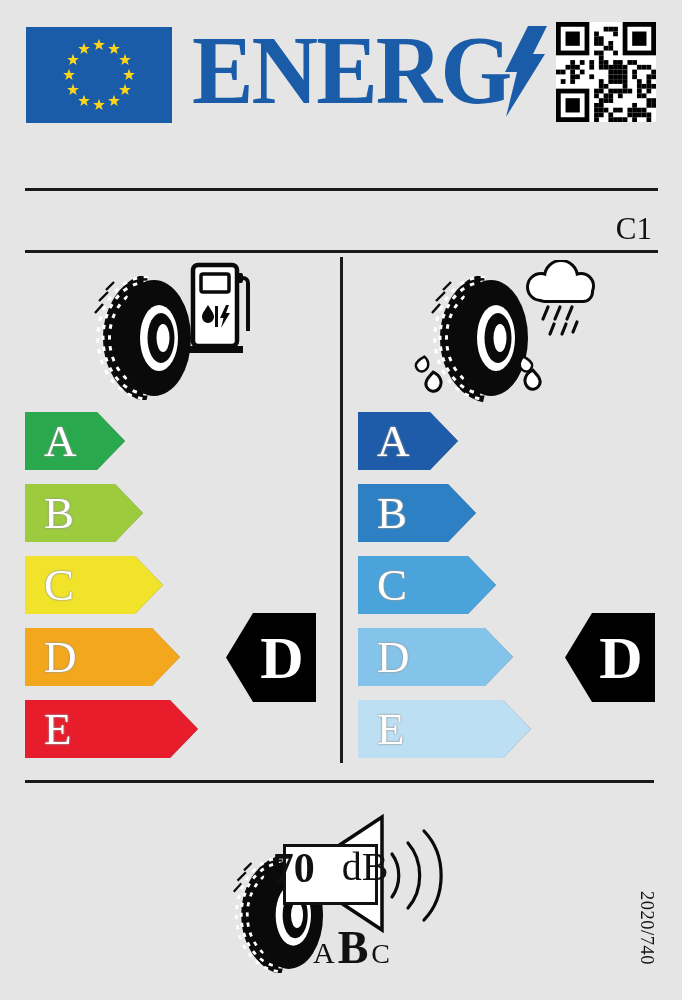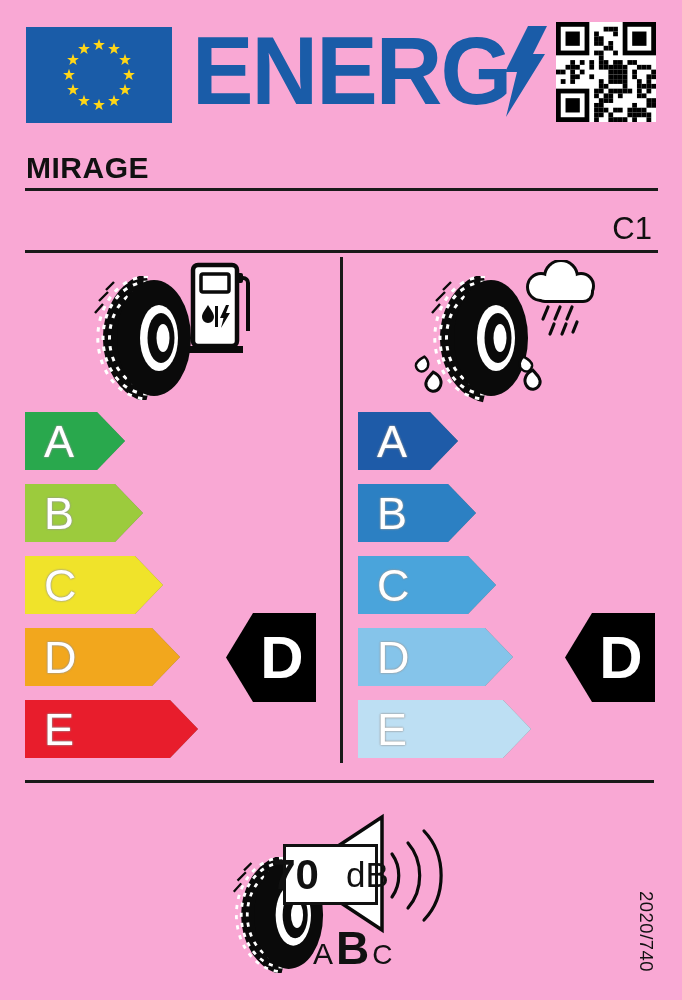--- a/index.html
+++ b/index.html
@@ -1,18 +1,18 @@
 <!DOCTYPE html>
 <html><head>
 <meta charset="utf-8">
 <style>
   html,body{margin:0;padding:0;background:#fff;}
   .label{
-    position:relative;width:682px;height:1000px;background:#f9a8d4;overflow:hidden;
-    font-family:Liberation Sans, sans-serif;color:#111;
+    position:relative;width:682px;height:1000px;background:#e5e5e5;overflow:hidden;
+    font-family:Liberation Serif, serif;color:#111;
   }
   
   .flag{position:absolute;left:26px;top:27px;}
   .energ{
     position:absolute;left:192px;top:20px;height:102px;line-height:102px;
     font-size:97px;font-weight:bold;letter-spacing:-2px;
     transform:scaleX(.95);transform-origin:left center;white-space:nowrap;
   }
   .bolt{position:absolute;left:500px;top:26px;}
   .qr{position:absolute;left:556px;top:22px;background:#fff;}
@@ -52,24 +52,24 @@
     position:absolute;top:613px;width:90px;height:89px;background:#000;
     clip-path:polygon(30% 0,100% 0,100% 100%,30% 100%,0 50%);
     display:flex;align-items:center;justify-content:center;
     padding-left:22px;box-sizing:border-box;
   }
   .badge-fuel{left:226px;} .badge-wet{left:565px;}
   .badge-letter{color:#fff;font-weight:bold;font-size:60px;line-height:1;}
   
   .db-box{
     position:absolute;left:283px;top:844px;width:95px;height:61px;box-sizing:border-box;
-    border:3.5px solid #111;background:#fff;display:flex;align-items:center;justify-content:center;gap:7px;
+    border:3.5px solid #111;background:#fff;display:flex;align-items:flex-start;justify-content:center;gap:7px;
   }
   .db-value{font-size:42px;font-weight:bold;line-height:1;}
-  .db-unit{font-size:35px;line-height:1;margin-left:20px;}
+  .db-unit{font-size:40px;line-height:1;margin-left:20px;}
   .noise-abc{position:absolute;left:313px;top:925px;display:flex;align-items:baseline;gap:3px;}
   .noise-class{font-size:30px;line-height:1;}
   .noise-class.selected{font-size:46px;font-weight:bold;}
   .noise-abc .noise-class:last-child{font-size:28px;}
   
   .reg{
     position:absolute;left:657px;top:891px;font-size:18.5px;letter-spacing:.5px;
     transform:rotate(90deg);transform-origin:0 0;white-space:nowrap;
   }
 </style>
@@ -247,21 +247,20 @@
       <rect x="4.761904761904762" y="4.761904761904762" width="23.80952380952381" height="23.80952380952381" fill="#fff"></rect>
       <rect x="9.523809523809524" y="9.523809523809524" width="14.285714285714285" height="14.285714285714285" fill="#000"></rect>
       <rect x="66.66666666666667" y="0" width="33.333333333333336" height="33.333333333333336" fill="#000"></rect>
       <rect x="71.42857142857143" y="4.761904761904762" width="23.80952380952381" height="23.80952380952381" fill="#fff"></rect>
       <rect x="76.19047619047619" y="9.523809523809524" width="14.285714285714285" height="14.285714285714285" fill="#000"></rect>
       <rect x="0" y="66.66666666666667" width="33.333333333333336" height="33.333333333333336" fill="#000"></rect>
       <rect x="4.761904761904762" y="71.42857142857143" width="23.80952380952381" height="23.80952380952381" fill="#fff"></rect>
       <rect x="9.523809523809524" y="76.19047619047619" width="14.285714285714285" height="14.285714285714285" fill="#000"></rect>
     </svg>
 
-  <div class="brand">MIRAGE</div>
   <div class="rule rule1"></div>
 
   <div class="c1">C1</div>
   <div class="rule rule2"></div>
 
   <div class="vdiv"></div>
 
   <svg class="icon fuel-tyre" width="100" height="124" viewBox="0 0 100 124">
     <use href="#tyreSym"></use>
   </svg>

